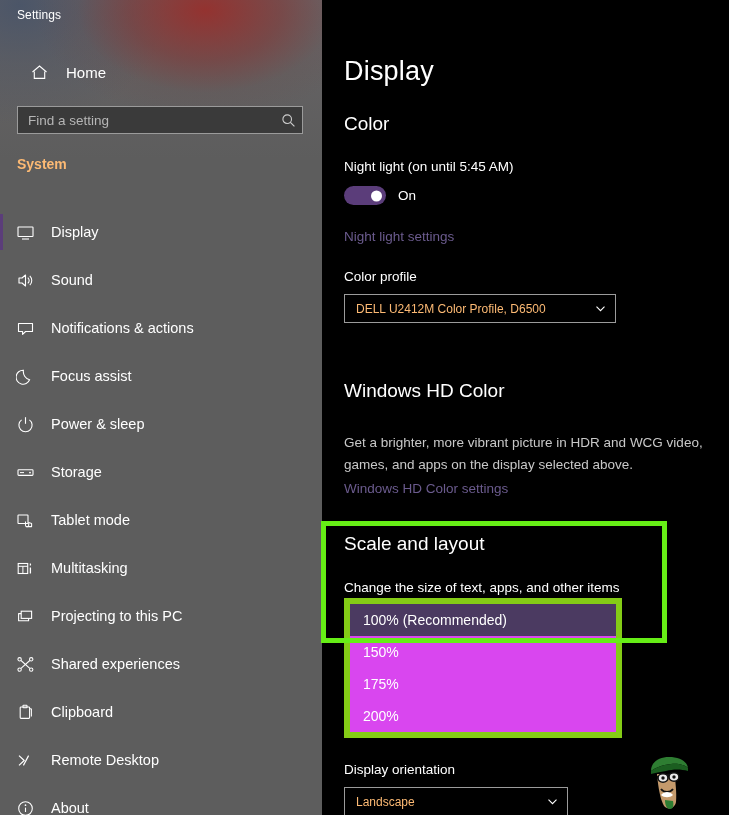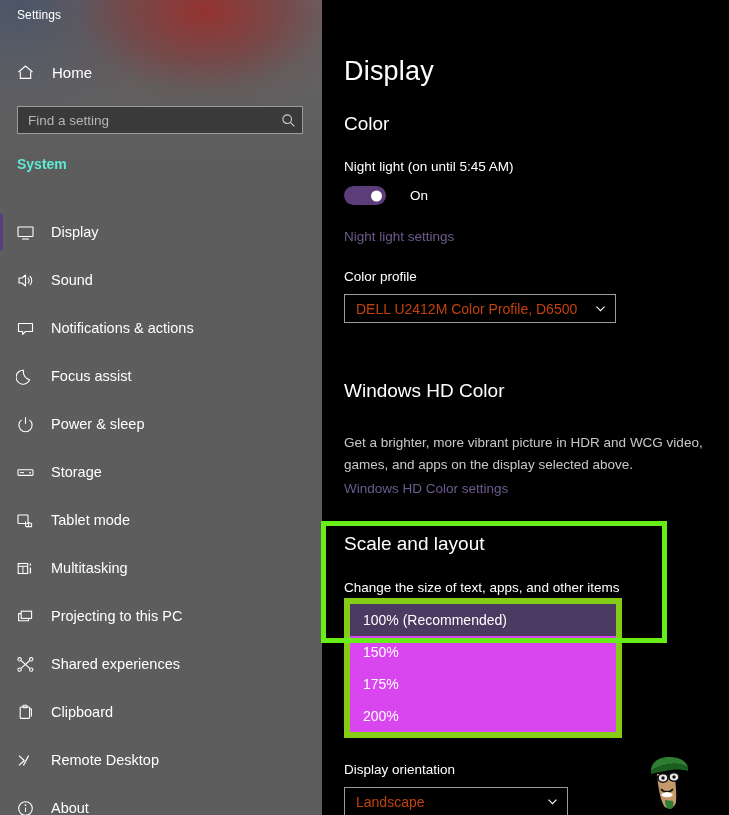--- a/index.html
+++ b/index.html
@@ -57,21 +57,21 @@
   }
 
   .home-row {
     position: absolute;
     left: 0;
     top: 57px;
     width: 322px;
     height: 31px;
     display: flex;
     align-items: center;
-    padding-left: 16px;
+    padding-left: 30px;
   }
   .home-row .ico { width: 30px; display: flex; align-items: center; }
   .home-row .lbl {
     font-size: 15px;
     color: #ffffff;
     margin-left: 6px;
   }
 
   .search-box {
     position: absolute;
@@ -91,21 +91,21 @@
     color: #b6b6b6;
   }
   .search-box .sicon { width: 16px; height: 16px; display: flex; align-items: center; justify-content: center; }
 
   .section-head {
     position: absolute;
     left: 17px;
     top: 156px;
     font-size: 14px;
     font-weight: bold;
-    color: #5eead4;
+    color: #fdba74;
   }
 
   #nav {
     position: absolute;
     left: 0;
     top: 208px;
     width: 322px;
   }
   .nav-item {
     position: relative;
@@ -206,40 +206,40 @@
     position: absolute;
     right: 4px;
     top: 50%;
     transform: translateY(-50%);
     width: 11px;
     height: 11px;
     border-radius: 50%;
     background: #ffffff;
   }
   .toggle-lbl {
-    margin-left: 24px;
+    margin-left: 12px;
     font-size: 13.5px;
     color: #ffffff;
   }
 
   
   .combo {
     position: absolute;
     height: 29px;
     background: #000000;
     border: 1px solid #9b9b9b;
     display: flex;
     align-items: center;
     padding: 0 8px 0 11px;
     cursor: pointer;
   }
   .combo .cval {
     flex: 1;
-    font-size: 14px;
-    color: #c2410c;
+    font-size: 12px;
+    color: #fdba74;
     white-space: nowrap;
     overflow: hidden;
   }
   .combo .chev { width: 14px; display: flex; align-items: center; justify-content: center; }
 
   #color-profile-combo { left: 22px; top: 294px; width: 272px; }
   #orientation-combo  { left: 22px; top: 787px; width: 224px; }
 
   
   #scale-listbox {

